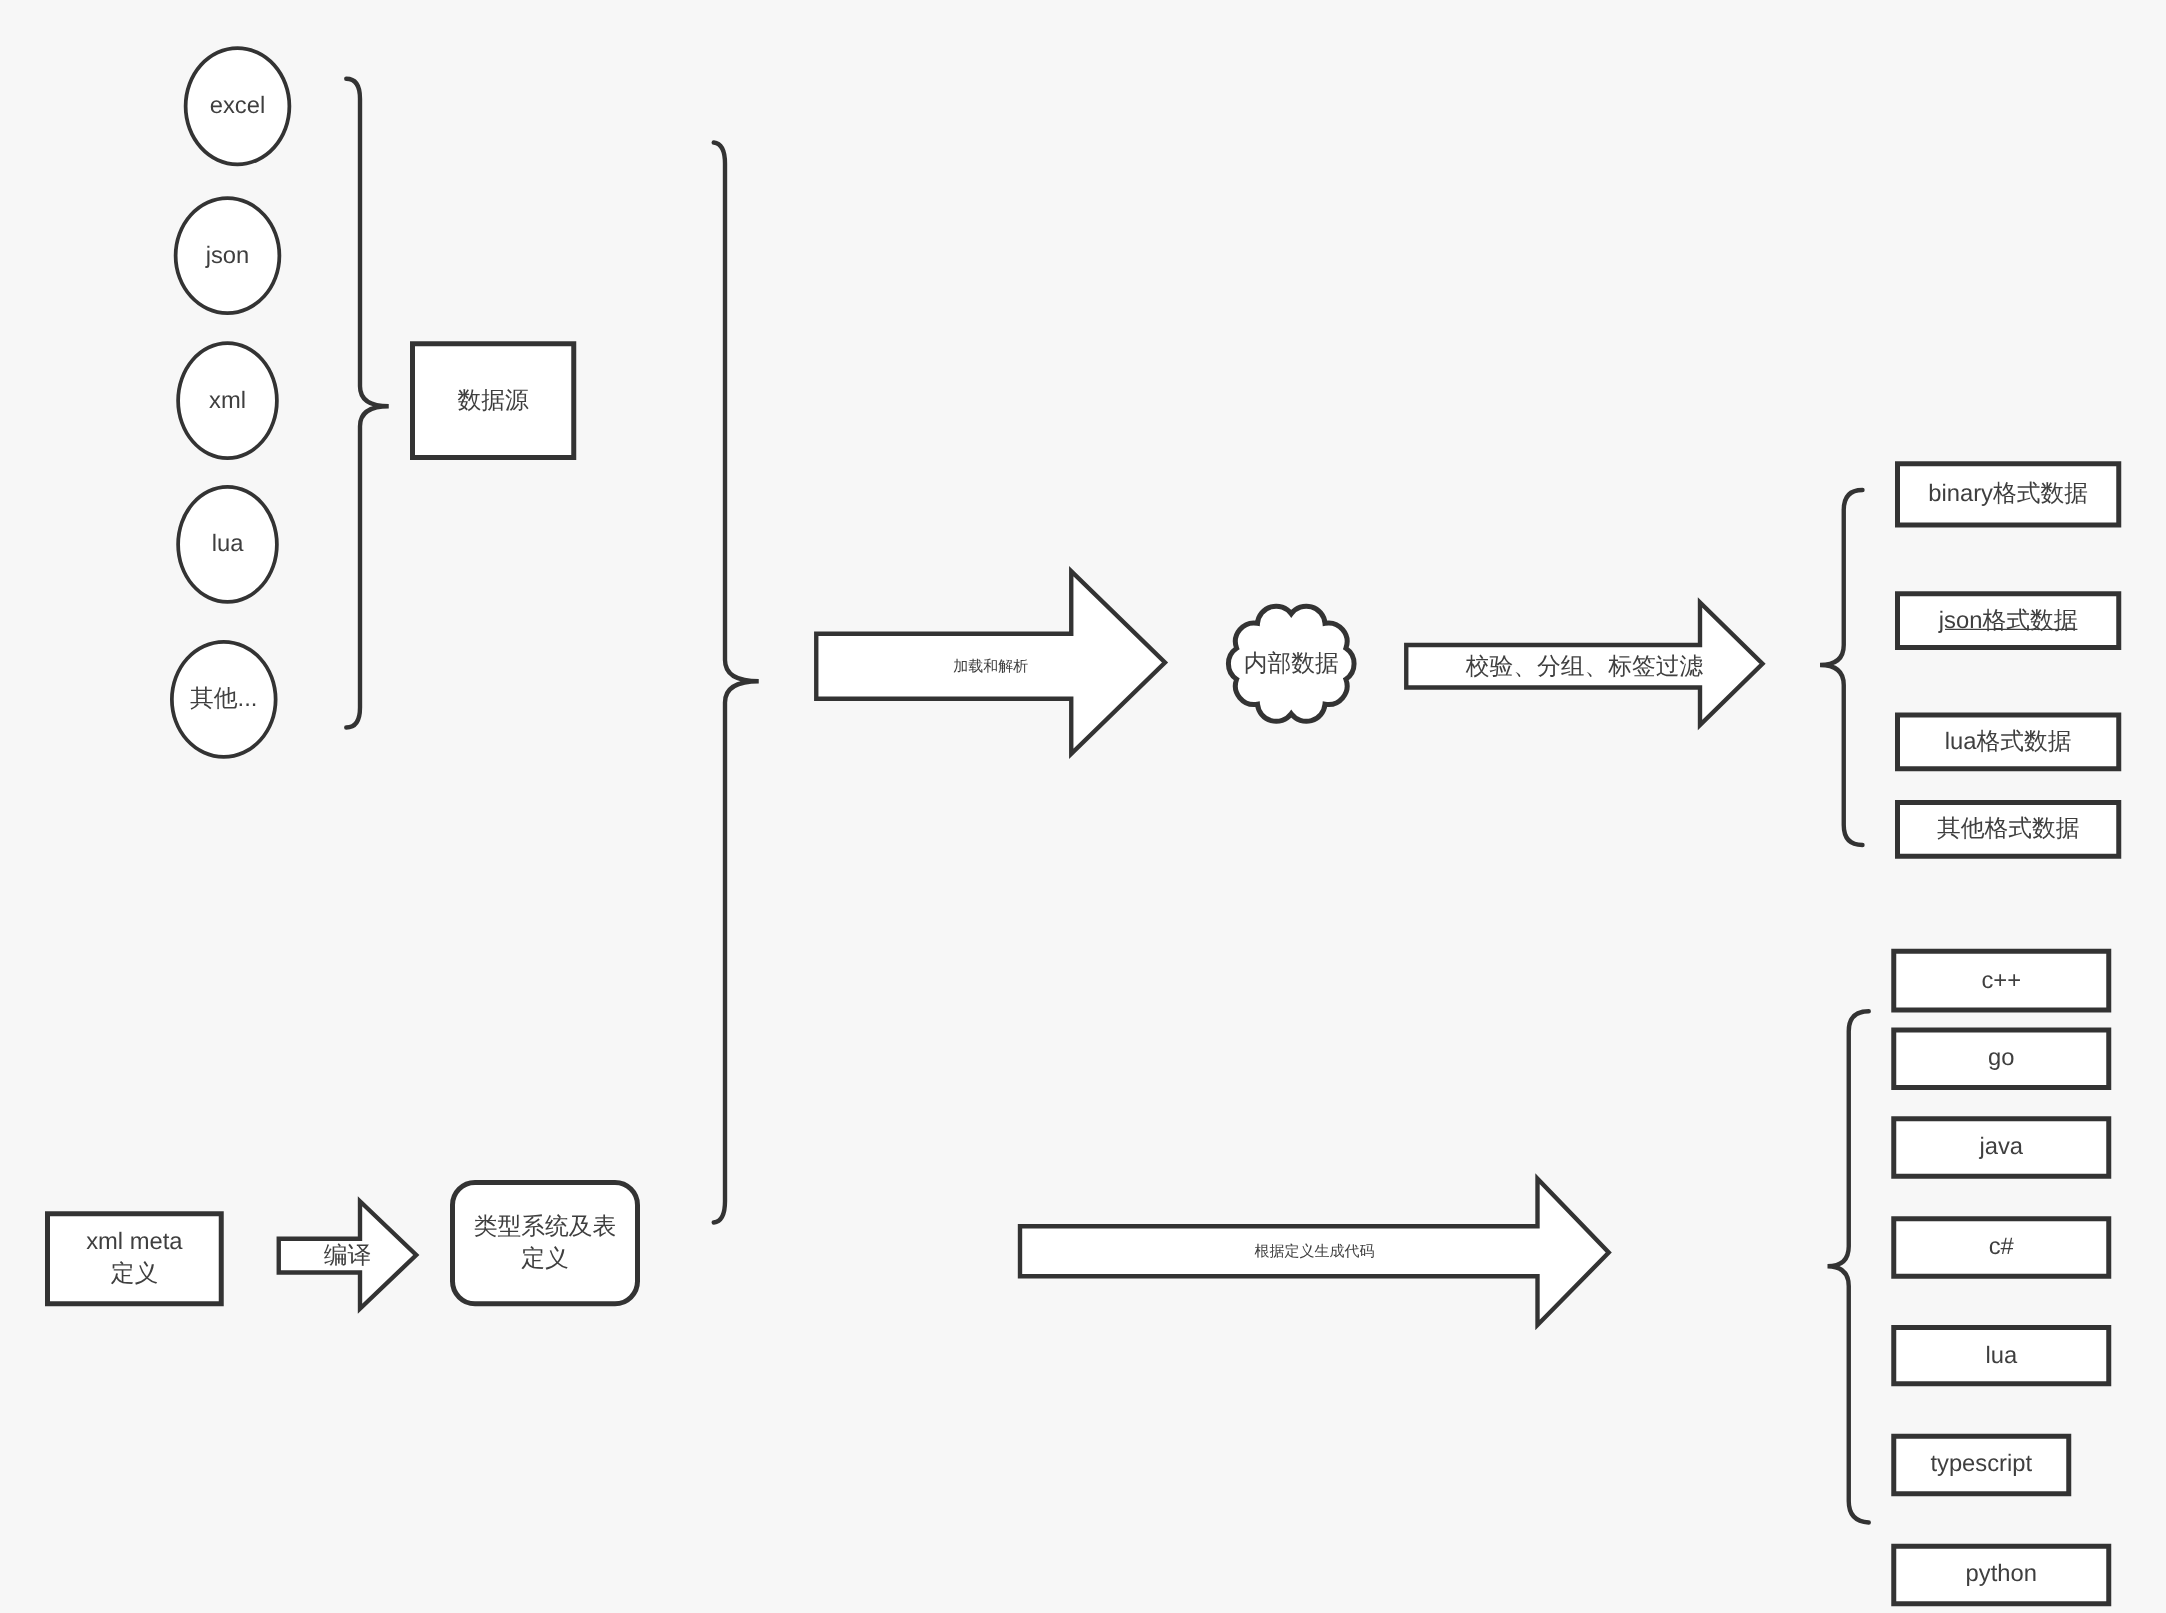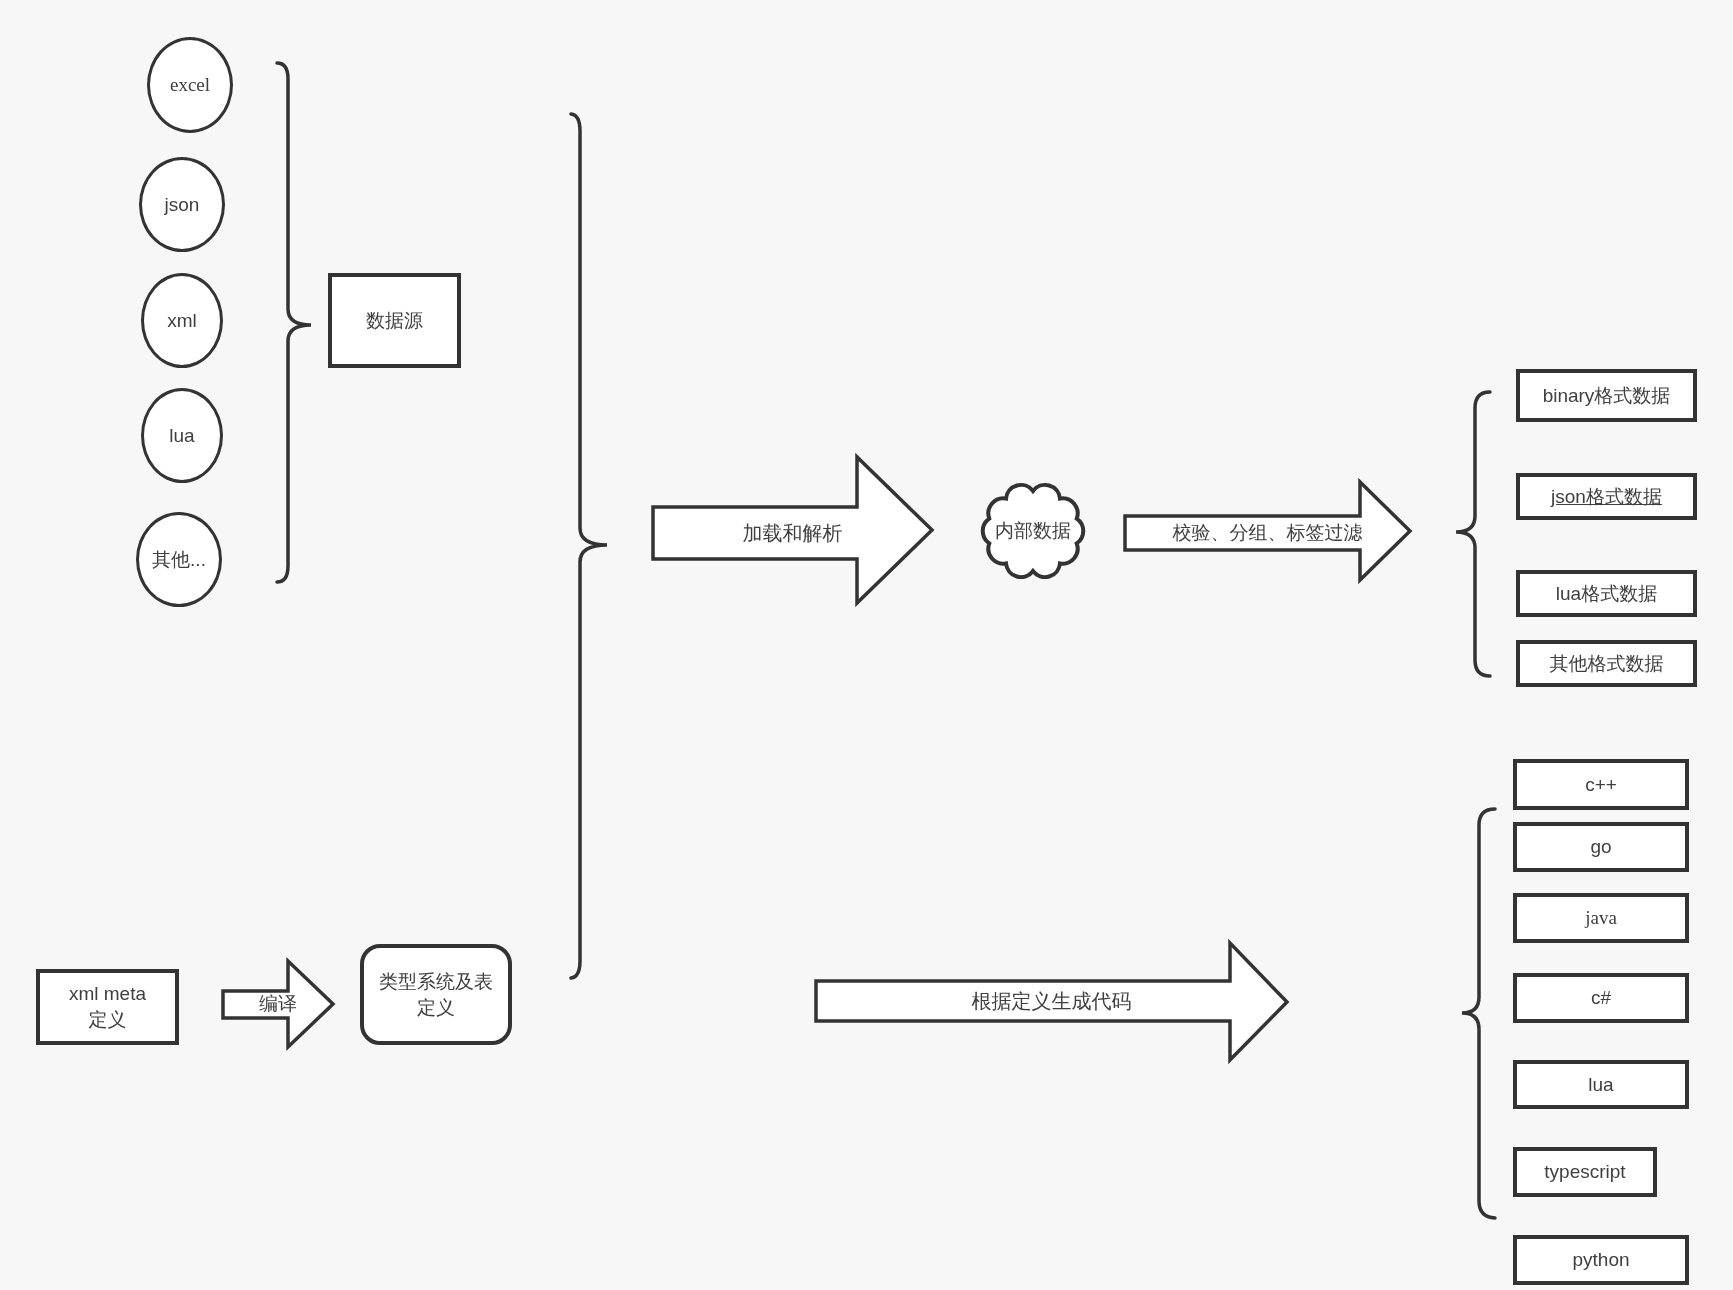--- a/index.html
+++ b/index.html
@@ -14,21 +14,21 @@
     position:absolute;box-sizing:border-box;
     background:#ffffff;border:3.5px solid #333333;
     display:flex;align-items:center;justify-content:center;
     text-align:center;font-size:19px;line-height:1.35;
   }
   .thick{border-width:4px;}
   .ellipse{border-radius:50%;}
   .rounded{border-radius:20px;}
   .arrow-label{
     position:absolute;display:flex;align-items:center;justify-content:center;
-    font-size:20px;text-align:center;white-space:nowrap;
+    font-size:12px;text-align:center;white-space:nowrap;
   }
   .small-label{font-size:19px;}
   .wrap{white-space:normal;}
 </style>
 </head>
 <body>
 
 <svg class="underlay" viewBox="0 0 1733 1290">
 
   <path d="M 277,63 Q 288,63 288,79 L 288,309 Q 288,325 311,325 Q 288,325 288,341 L 288,566 Q 288,582 277,582" fill="none" stroke="#333333" stroke-width="3.5" stroke-linecap="round"></path>
@@ -53,21 +53,21 @@
            A 15 15 0 0 1 1076.7,543.4
            A 15 15 0 0 1 1060,563.4
            A 15 15 0 0 1 1033,571
            A 15 15 0 0 1 1006,563.4
            A 15 15 0 0 1 989.3,543.4
            A 15 15 0 0 1 989.3,518.6
            A 15 15 0 0 1 1006,498.6
            A 15 15 0 0 1 1033,491 Z" fill="#ffffff" stroke="#333333" stroke-width="4"></path>
 </svg>
 
-<div class="node ellipse" style="left:147px;top:37px;width:86px;height:96px;font-family:Liberation Serif, serif;">
+<div class="node ellipse" style="left:147px;top:37px;width:86px;height:96px;">
   <span>excel</span>
 </div>
 <div class="node ellipse" style="left:139px;top:157px;width:86px;height:95px;">
   <span>json</span>
 </div>
 <div class="node ellipse" style="left:141px;top:273px;width:82px;height:95px;">
   <span>xml</span>
 </div>
 <div class="node ellipse" style="left:141px;top:388px;width:82px;height:95px;">
   <span>lua</span>
@@ -106,21 +106,21 @@
 <div class="node thick rounded wrap" style="left:360px;top:944px;width:152px;height:101px;padding:0 14px;">
   <span>类型系统及表定义</span>
 </div>
 
 <div class="node thick" style="left:1513px;top:759px;width:176px;height:51px;">
   <span>c++</span>
 </div>
 <div class="node thick" style="left:1513px;top:822px;width:176px;height:50px;">
   <span>go</span>
 </div>
-<div class="node thick" style="left:1513px;top:893px;width:176px;height:50px;font-family:Liberation Serif, serif;">
+<div class="node thick" style="left:1513px;top:893px;width:176px;height:50px;">
   <span>java</span>
 </div>
 <div class="node thick" style="left:1513px;top:973px;width:176px;height:50px;">
   <span>c#</span>
 </div>
 <div class="node thick" style="left:1513px;top:1060px;width:176px;height:49px;">
   <span>lua</span>
 </div>
 <div class="node thick" style="left:1513px;top:1134px;width:144px;height:50px;margin-top:13px;">
   <span>typescript</span>

